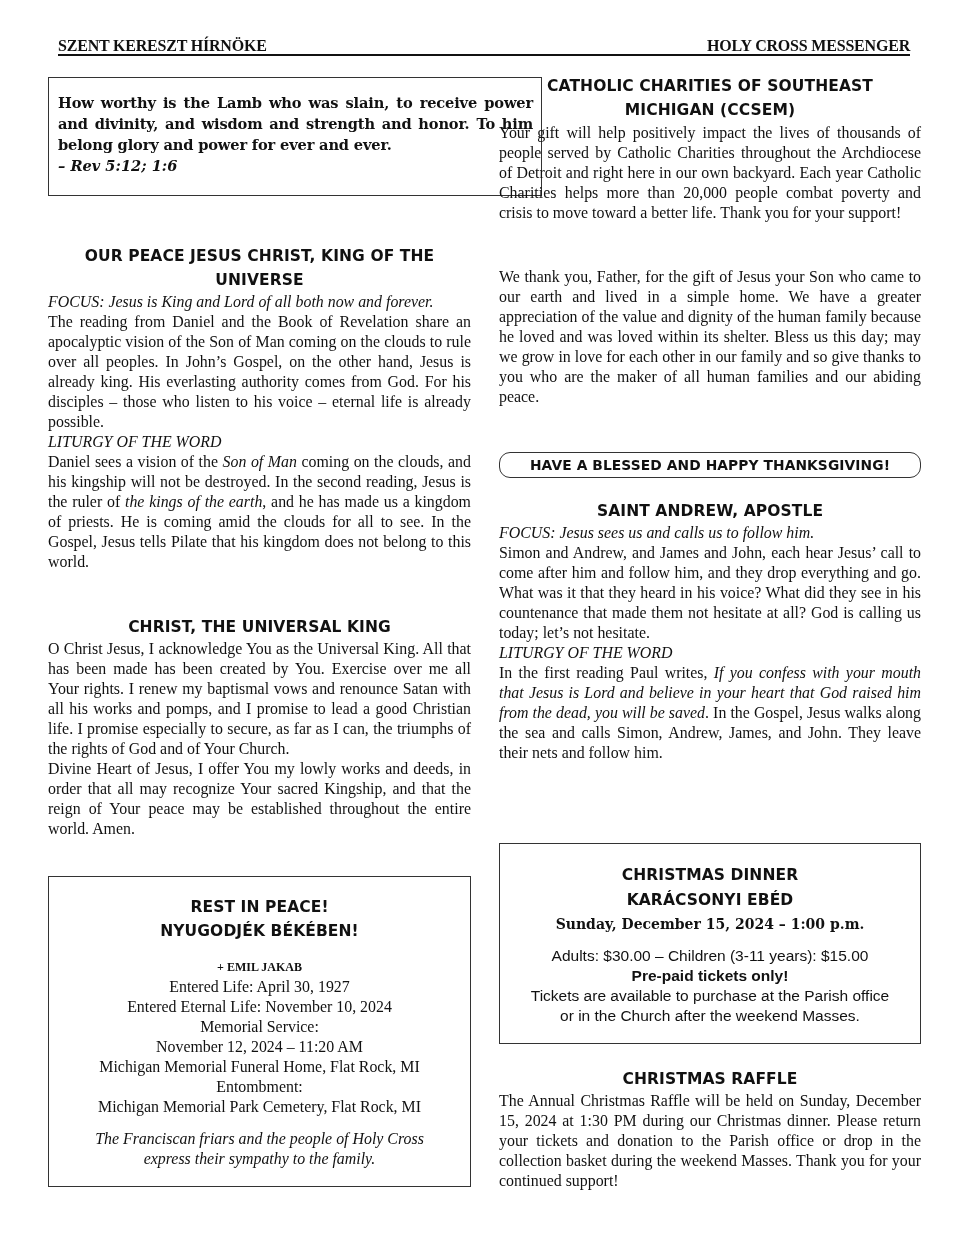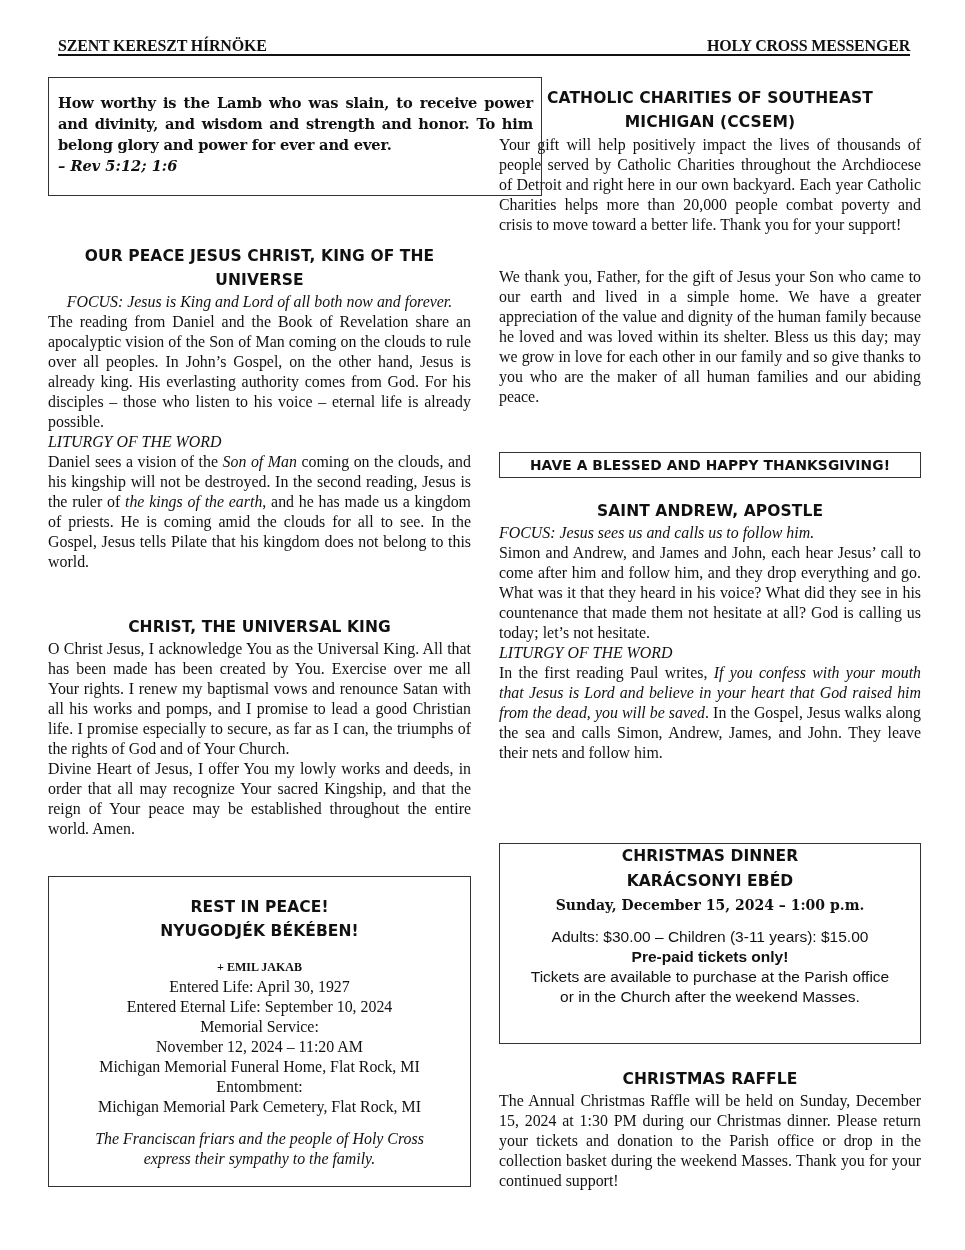--- a/index.html
+++ b/index.html
@@ -23,23 +23,23 @@
   .it { font-style: italic; }
 
   .sec { position: absolute; }
 
   .rip-box { position: absolute; left: 48px; top: 876px; width: 423px; height: 311px; text-align: center; padding-top: 18px; }
   .rip-box .h { line-height: 24px; }
   .rip-name { font-family: "Liberation Serif", serif; font-weight: bold; font-size: 12px; margin-top: 14px; line-height: 20px; }
   .rip-line { font-family: "Liberation Serif", serif; font-size: 15.9px; line-height: 20px; }
   .rip-foot { font-family: "Liberation Serif", serif; font-style: italic; font-size: 15.9px; line-height: 20px; margin-top: 12px; }
 
-  .banner { position: absolute; left: 499px; top: 452px; width: 422px; height: 26px; text-align: center; font-family: "DejaVu Sans", sans-serif; font-weight: bold; font-size: 13.8px; line-height: 24px; letter-spacing: 0.1px; }
+  .banner { position: absolute; left: 499px; top: 452px; width: 422px; height: 26px; text-align: center; font-family: "DejaVu Sans", sans-serif; font-weight: bold; font-size: 13.8px; line-height: 24px; letter-spacing: 0.1px; border-radius: 11px; }
 
-  .dinner-box { position: absolute; left: 499px; top: 843px; width: 422px; height: 201px; text-align: center; }
+  .dinner-box { position: absolute; left: 499px; top: 843px; width: 422px; height: 201px; text-align: center; padding-top: 19px; }
   .dinner-box .h { line-height: 25px; }
   .dinner-date { font-family: "DejaVu Serif", serif; font-weight: bold; font-size: 14px; line-height: 20px; margin-top: 1px; }
   .dinner-price { font-family: "Liberation Sans", sans-serif; font-size: 15.5px; line-height: 20px; margin-top: 12px; }
   .dinner-bold { font-family: "Liberation Sans", sans-serif; font-weight: bold; font-size: 15.5px; line-height: 20px; }
   .dinner-line { font-family: "Liberation Sans", sans-serif; font-size: 15.5px; line-height: 20px; }
 </style>
 </head>
 <body>
 
 <div class="header">
@@ -47,50 +47,50 @@
   <span class="right">HOLY CROSS MESSENGER</span>
 </div>
 
 <div class="quote-box box">
   <div class="quote-text">How worthy is the Lamb who was slain, to receive power and divinity, and wisdom and strength and honor. To him belong glory and power for ever and ever.</div>
   <div class="quote-ref">– Rev 5:12; 1:6</div>
 </div>
 
 <div class="sec" style="left:48px; top:244px; width:423px;">
   <div class="h" style="padding:0 14px;">OUR PEACE JESUS CHRIST, KING OF THE UNIVERSE</div>
-  <div class="p it" style="text-align:center;">FOCUS: Jesus is King and Lord of all both now and forever.</div>
+  <div class="p it" style="text-align:left;">FOCUS: Jesus is King and Lord of all both now and forever.</div>
   <div class="p">The reading from Daniel and the Book of Revelation share an apocalyptic vision of the Son of Man coming on the clouds to rule over all peoples. In John’s Gospel, on the other hand, Jesus is already king. His everlasting authority comes from God. For his disciples – those who listen to his voice – eternal life is already possible.</div>
   <div class="p it">LITURGY OF THE WORD</div>
   <div class="p"><span>Daniel sees a vision of the </span><span class="it">Son of Man</span><span> coming on the clouds, and his kingship will not be destroyed. In the second reading, Jesus is the ruler of </span><span class="it">the kings of the earth</span><span>, and he has made us a kingdom of priests. He is coming amid the clouds for all to see. In the Gospel, Jesus tells Pilate that his kingdom does not belong to this world.</span></div>
 </div>
 
 <div class="sec" style="left:48px; top:615px; width:423px;">
   <div class="h">CHRIST, THE UNIVERSAL KING</div>
   <div class="p">O Christ Jesus, I acknowledge You as the Universal King. All that has been made has been created by You. Exercise over me all Your rights. I renew my baptismal vows and renounce Satan with all his works and pomps, and I promise to lead a good Christian life. I promise especially to secure, as far as I can, the triumphs of the rights of God and of Your Church.</div>
   <div class="p">Divine Heart of Jesus, I offer You my lowly works and deeds, in order that all may recognize Your sacred Kingship, and that the reign of Your peace may be established throughout the entire world. Amen.</div>
 </div>
 
 <div class="rip-box box">
   <div class="h">REST IN PEACE!</div>
   <div class="h">NYUGODJÉK BÉKÉBEN!</div>
   <div class="rip-name">+ EMIL JAKAB</div>
   <div class="rip-line">Entered Life: April 30, 1927</div>
-  <div class="rip-line">Entered Eternal Life: September 10, 2024</div>
+  <div class="rip-line">Entered Eternal Life: November 10, 2024</div>
   <div class="rip-line">Memorial Service:</div>
   <div class="rip-line">November 12, 2024 – 11:20 AM</div>
   <div class="rip-line">Michigan Memorial Funeral Home, Flat Rock, MI</div>
   <div class="rip-line">Entombment:</div>
   <div class="rip-line">Michigan Memorial Park Cemetery, Flat Rock, MI</div>
   <div class="rip-foot">
     <div>The Franciscan friars and the people of Holy Cross</div>
     <div>express their sympathy to the family.</div>
   </div>
 </div>
 
-<div class="sec" style="left:499px; top:86px; width:422px;">
+<div class="sec" style="left:499px; top:74px; width:422px;">
   <div class="h" style="padding:0 20px;">CATHOLIC CHARITIES OF SOUTHEAST MICHIGAN (CCSEM)</div>
   <div class="p" style="margin-top:1px;">Your gift will help positively impact the lives of thousands of people served by Catholic Charities throughout the Archdiocese of Detroit and right here in our own backyard. Each year Catholic Charities helps more than 20,000 people combat poverty and crisis to move toward a better life. Thank you for your support!</div>
 </div>
 
 <div class="sec" style="left:499px; top:267px; width:422px;">
   <div class="p">We thank you, Father, for the gift of Jesus your Son who came to our earth and lived in a simple home. We have a greater appreciation of the value and dignity of the human family because he loved and was loved within its shelter. Bless us this day; may we grow in love for each other in our family and so give thanks to you who are the maker of all human families and our abiding peace.</div>
 </div>
 
 <div class="banner box">HAVE A BLESSED AND HAPPY THANKSGIVING!</div>
 

